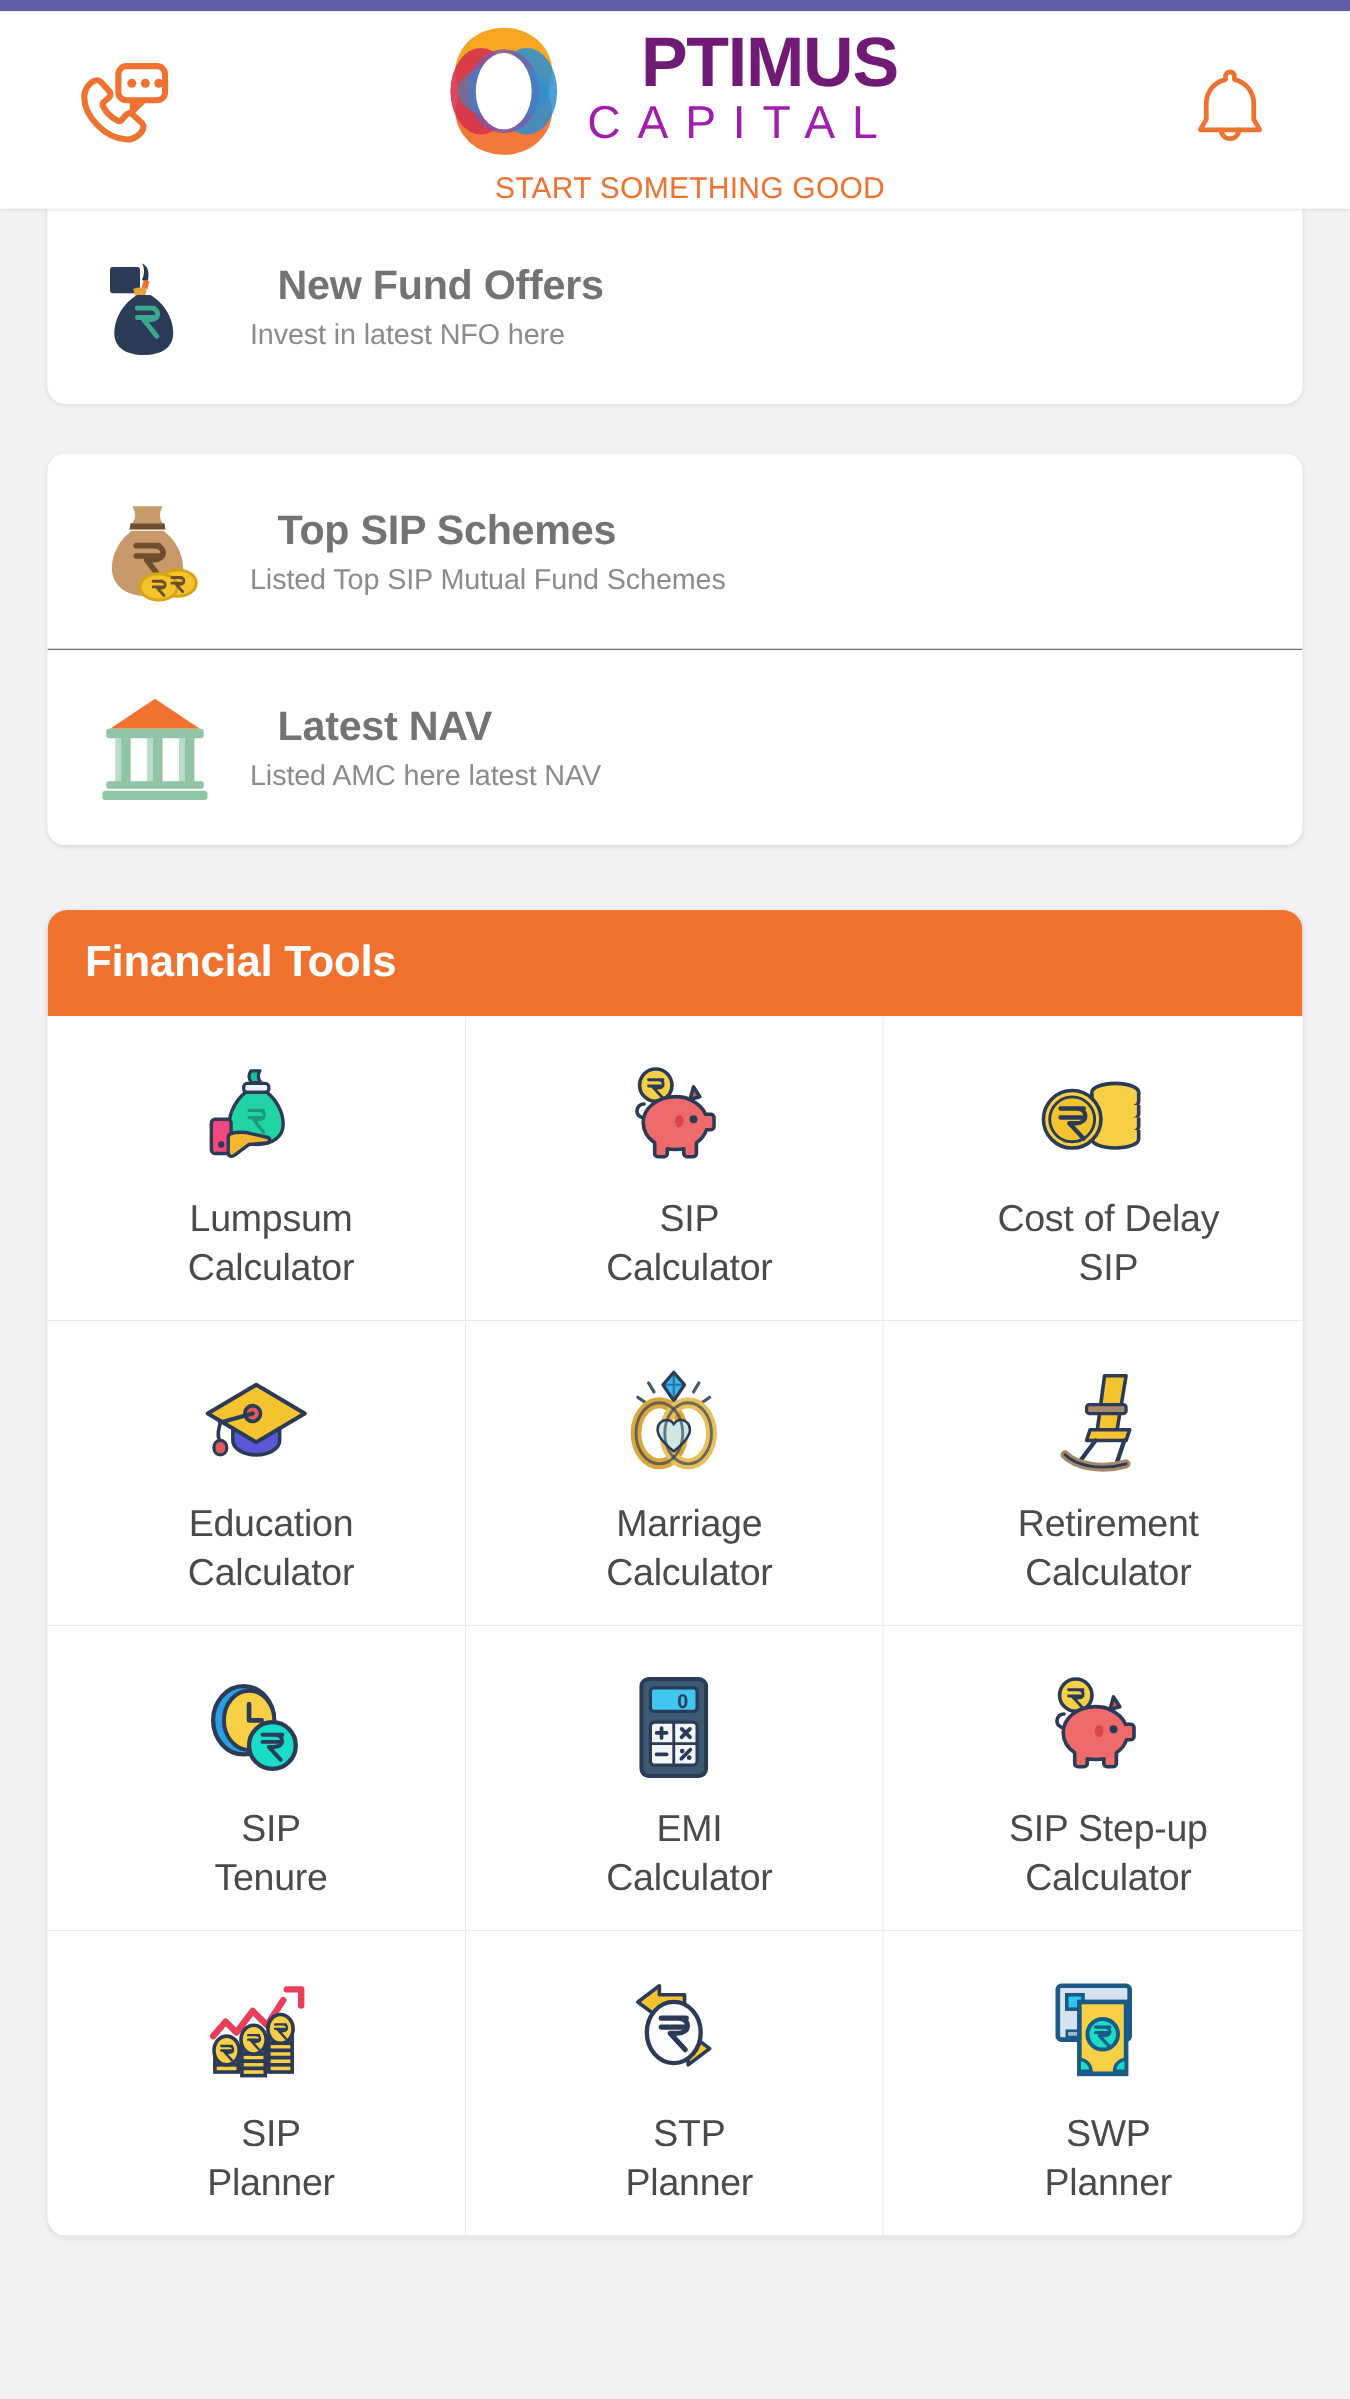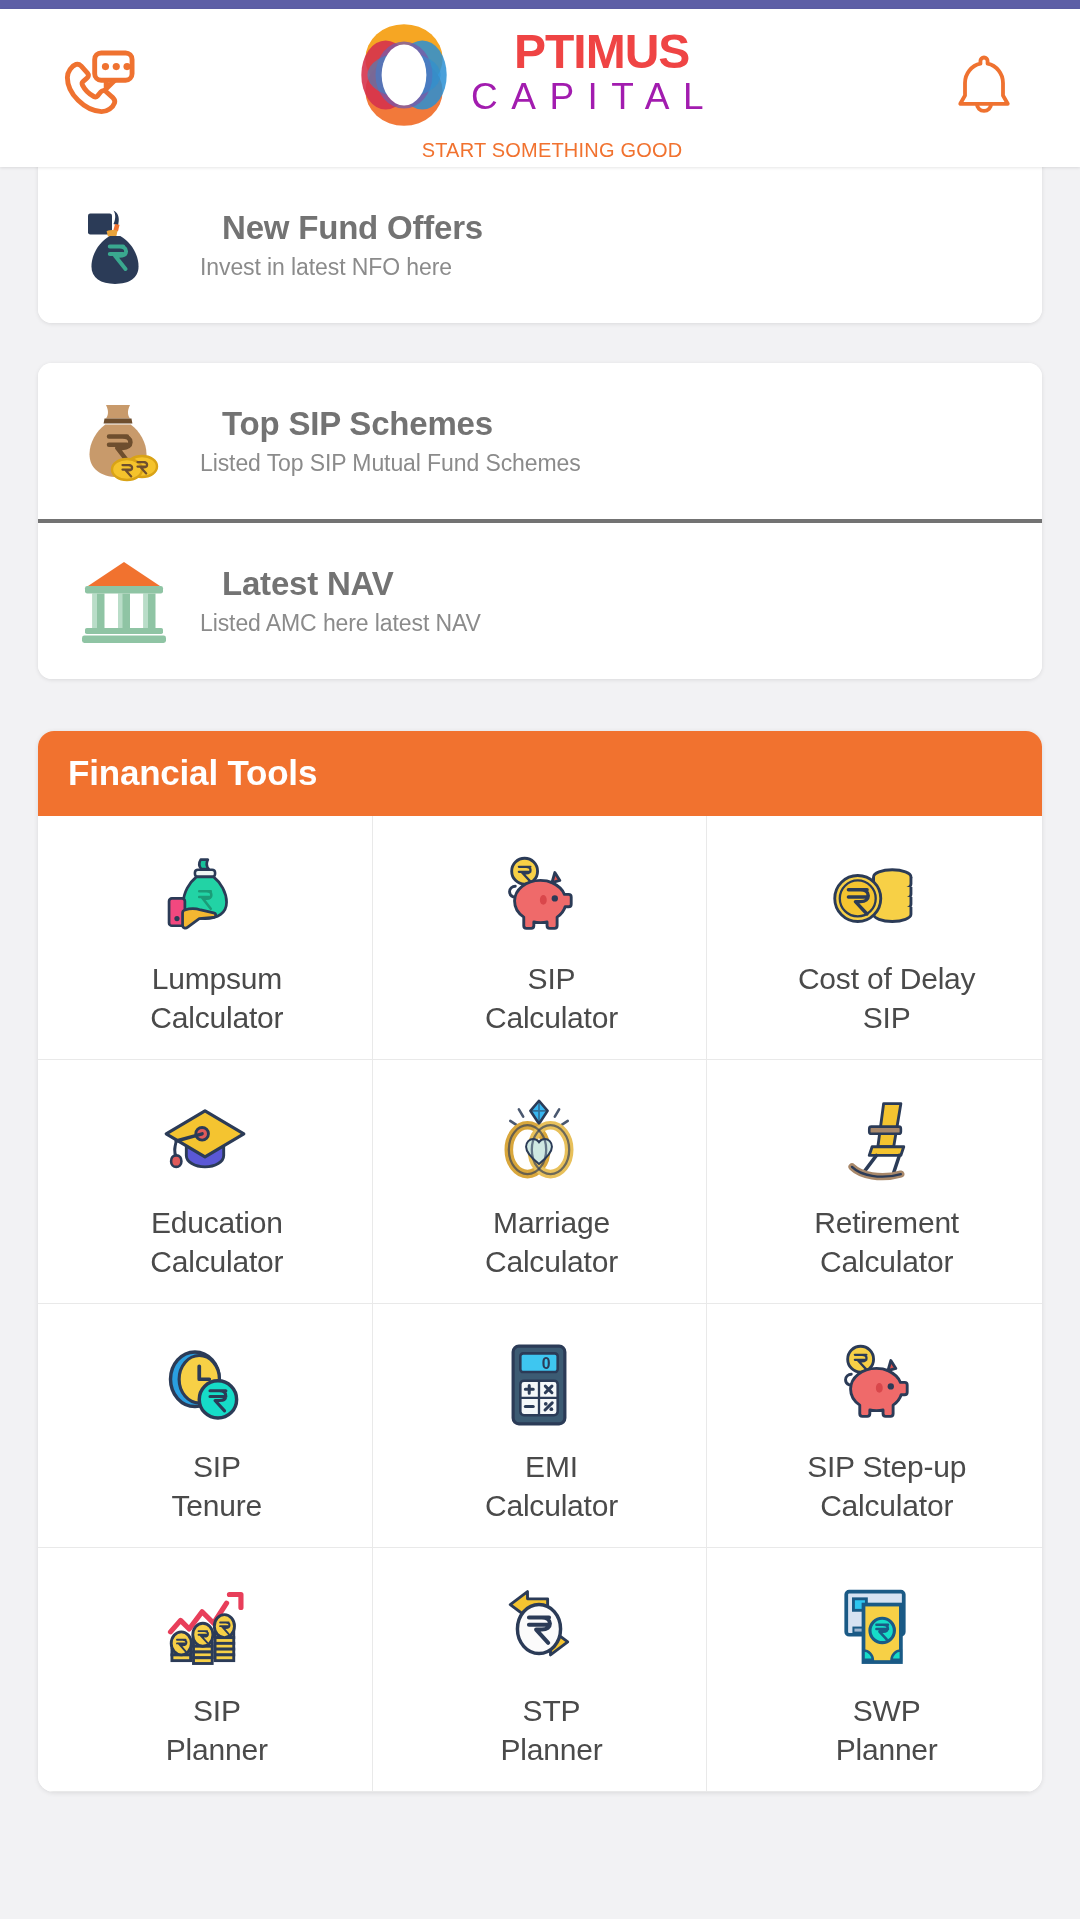--- a/index.html
+++ b/index.html
@@ -56,38 +56,38 @@
     transform: translateX(-6px);
   }
   .logo-main {
     display: flex;
     align-items: center;
     gap: 0px;
   }
   .logo-ring { width: 122px; height: 122px; display:block; margin-right: 2px; }
   .logo-text-col { display: flex; flex-direction: column; align-items: flex-start; }
   .logo-optimus {
-    font-size: 48px;
+    font-size: 56px;
     font-weight: 700;
     letter-spacing: -1px;
-    color: #ef4444;
+    color: #701a75;
     line-height: 0.92;
     font-family: "Liberation Sans", sans-serif;
     margin-left: 47px;
   }
   .logo-capital {
     font-size: 37px;
     letter-spacing: 13.5px;
     color: #a21caf;
     line-height: 1.25;
     padding-left: 4px;
     font-family: "Liberation Sans", sans-serif;
   }
   .logo-tag {
-    font-size: 20px;
+    font-size: 24px;
     color: #f1722f;
     letter-spacing: 0.2px;
     font-weight: 400;
     margin-top: 3px;
     transform: translateX(22px);
   }
 
   
   .body-scroll {
     flex: 1 1 auto;
@@ -107,21 +107,21 @@
     margin-top: -34px;
     padding-top: 34px;
   }
   .list-row {
     display: flex;
     align-items: center;
     padding: 26px 30px 26px 34px;
     min-height: 148px;
     background: #fff;
   }
-  .list-row + .list-row { border-top: 4px solid #737373; }
+  .list-row + .list-row { border-top: 1px solid #737373; }
   .row-icon {
     width: 104px;
     min-width: 104px;
     height: 104px;
     display: flex;
     align-items: center;
     justify-content: center;
     margin-right: 24px;
   }
   .row-icon svg { width: 96px; height: 96px; display: block; }

